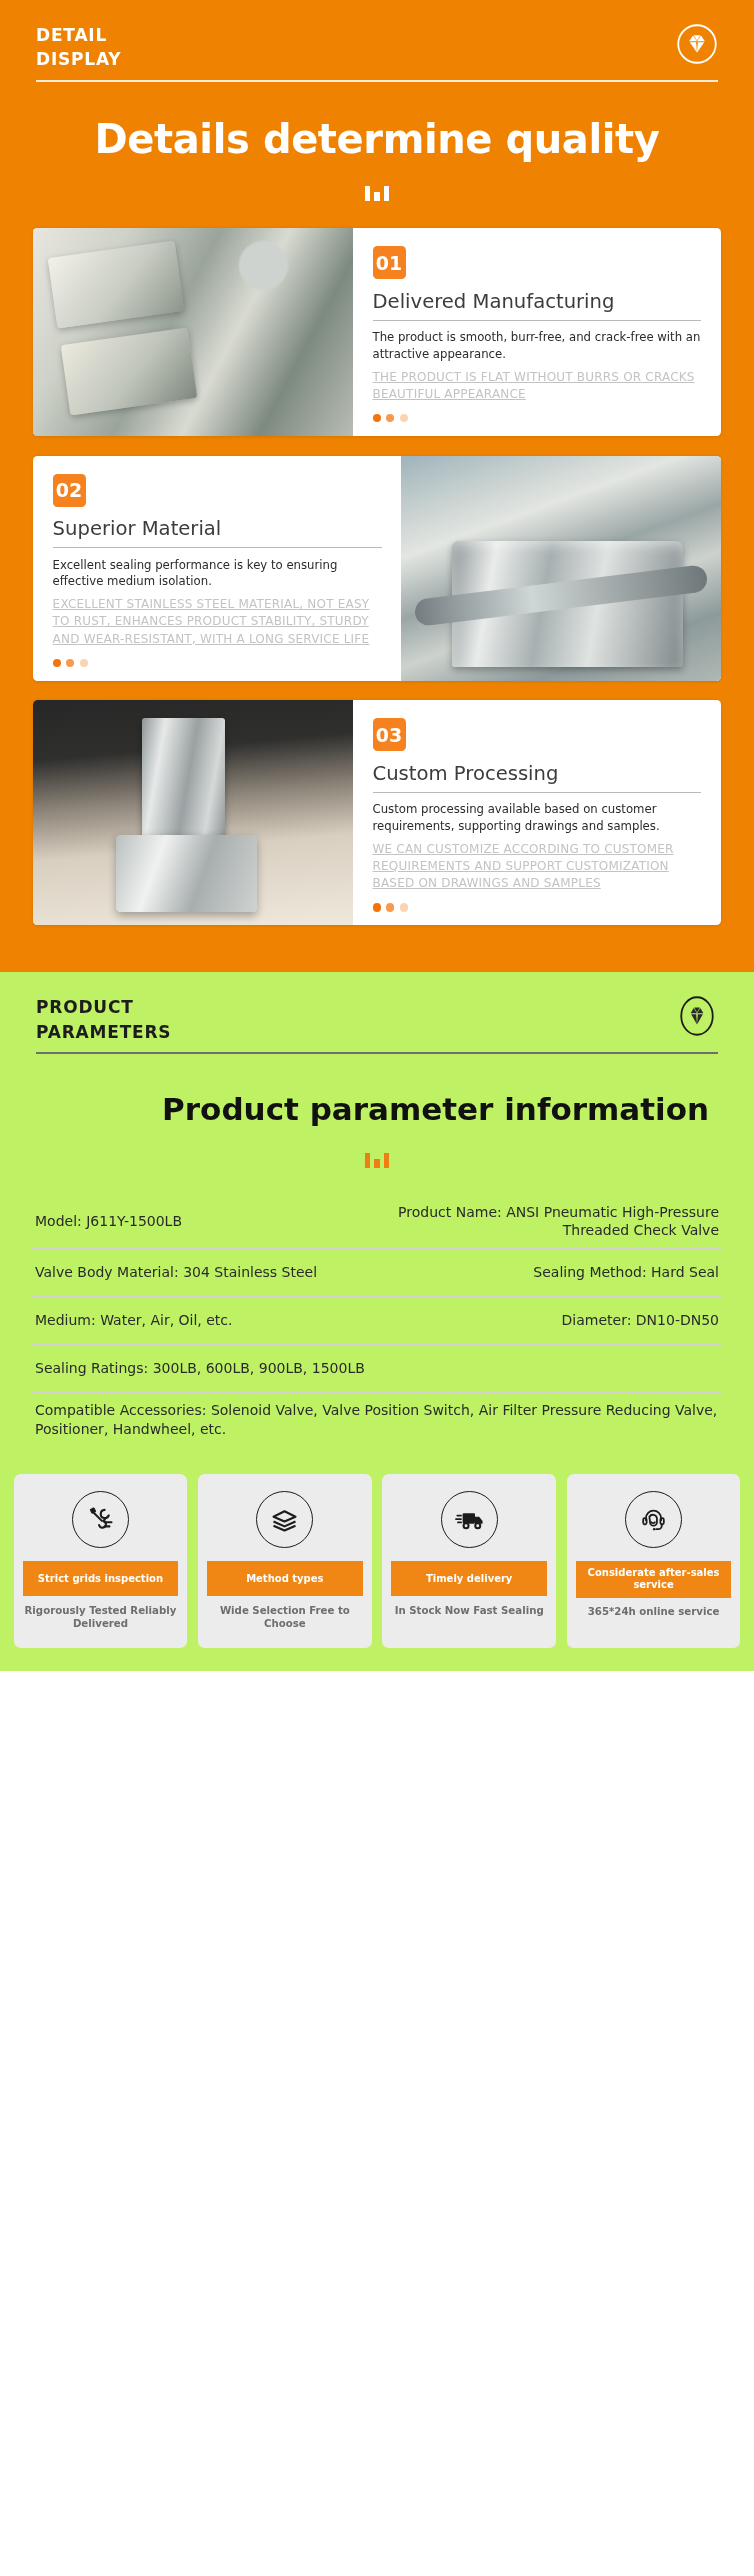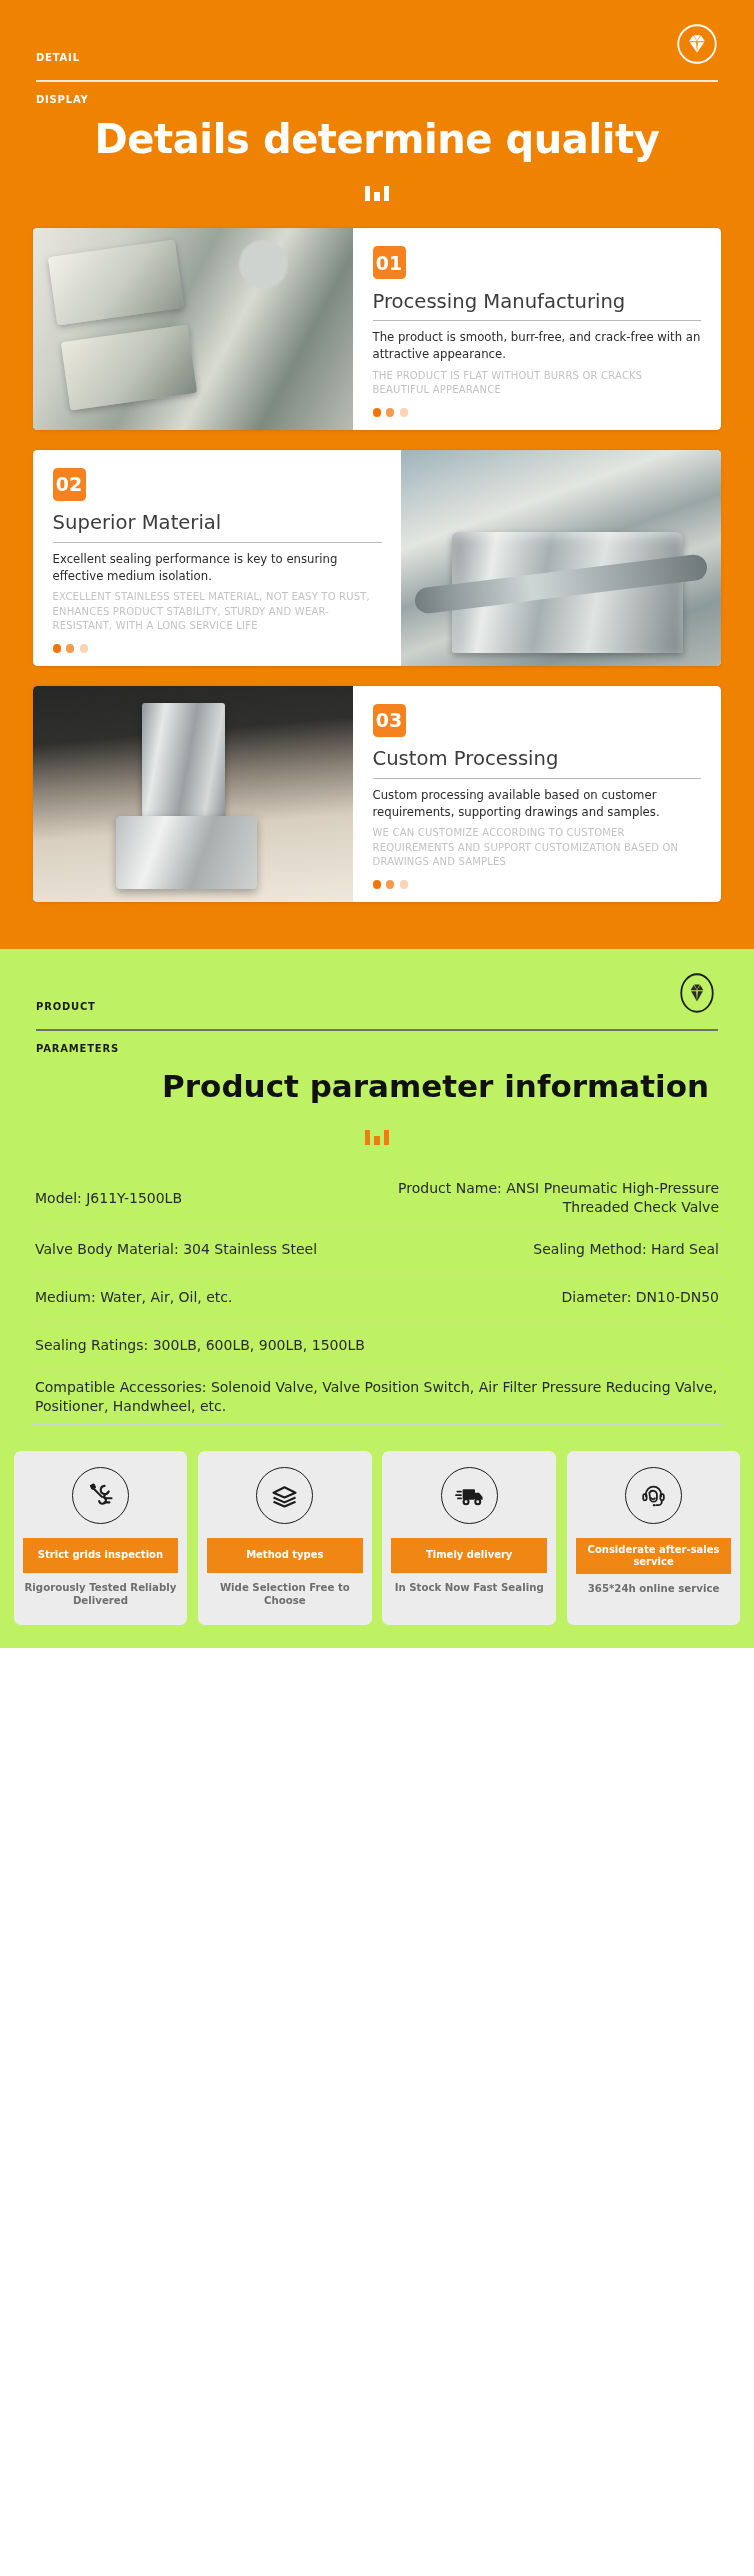--- a/index.html
+++ b/index.html
@@ -17,26 +17,25 @@
     position: relative;
   }
   .sec-head {
     display: flex;
     align-items: flex-start;
     justify-content: space-between;
     padding: 22.6px 36px 0 36px;
     height: 80px;
   }
   .sec-head-label {
-    font-size: 10px;
+    font-size: 17px;
     font-weight: bold;
     letter-spacing: 0.8px;
     line-height: 1.45;
     color: #ffffff;
-    margin-top: 28px;
   }
   .sec-head-label.dark { color: #1d1d1d; }
   .sec-rule {
     margin: 0 36px;
     height: 1.5px;
     background: rgba(255,255,255,0.85);
   }
   .sec-rule.dark { background: #6f6f6f; height: 1.5px; }
 
   .gem-badge { width: 42px; height: 42px; flex: 0 0 auto; }
@@ -103,25 +102,26 @@
     border-bottom: 1.5px solid #b9b9b9;
     margin-bottom: 8.3px;
   }
   .fcard-desc {
     font-size: 11.7px;
     color: #2b2b2b;
     line-height: 1.42;
     margin-bottom: 6px;
   }
   .fcard-sub {
-    font-size: 10px;
+    font-size: 12px;
     color: #c3c3c3;
     letter-spacing: 0.2px;
     line-height: 1.45;
     text-transform: uppercase;
+    text-decoration: underline;
   }
   .dots { display: flex; gap: 5.3px; margin-top: auto; padding-top: 10.6px; }
   .dots b { width: 8.3px; height: 8.3px; border-radius: 50%; display: block; }
   .dots b.d1 { background: #f4740b; }
   .dots b.d2 { background: #f79a4d; }
   .dots b.d3 { background: #fbd5b3; }
 
   
   .ph { position: absolute; inset: 0; }
   .ph1 {
@@ -283,21 +283,21 @@
     </div>
 
     <div class="cards">
 
       <article class="fcard">
         <div class="fcard-photo">
             <div class="ph ph1"></div>
           </div>
         <div class="fcard-body">
           <div class="num-badge">01</div>
-          <h2 class="fcard-title">Processing Manufacturing</h2>
+          <h2 class="fcard-title">Delivered Manufacturing</h2>
           <p class="fcard-desc">The product is smooth, burr-free, and crack-free with an attractive appearance.</p>
           <p class="fcard-sub">THE PRODUCT IS FLAT WITHOUT BURRS OR CRACKS BEAUTIFUL APPEARANCE</p>
           <div class="dots">
               <b class="d1"></b>
               <b class="d2"></b>
               <b class="d3"></b>
             </div>
         </div>
       </article>
 

